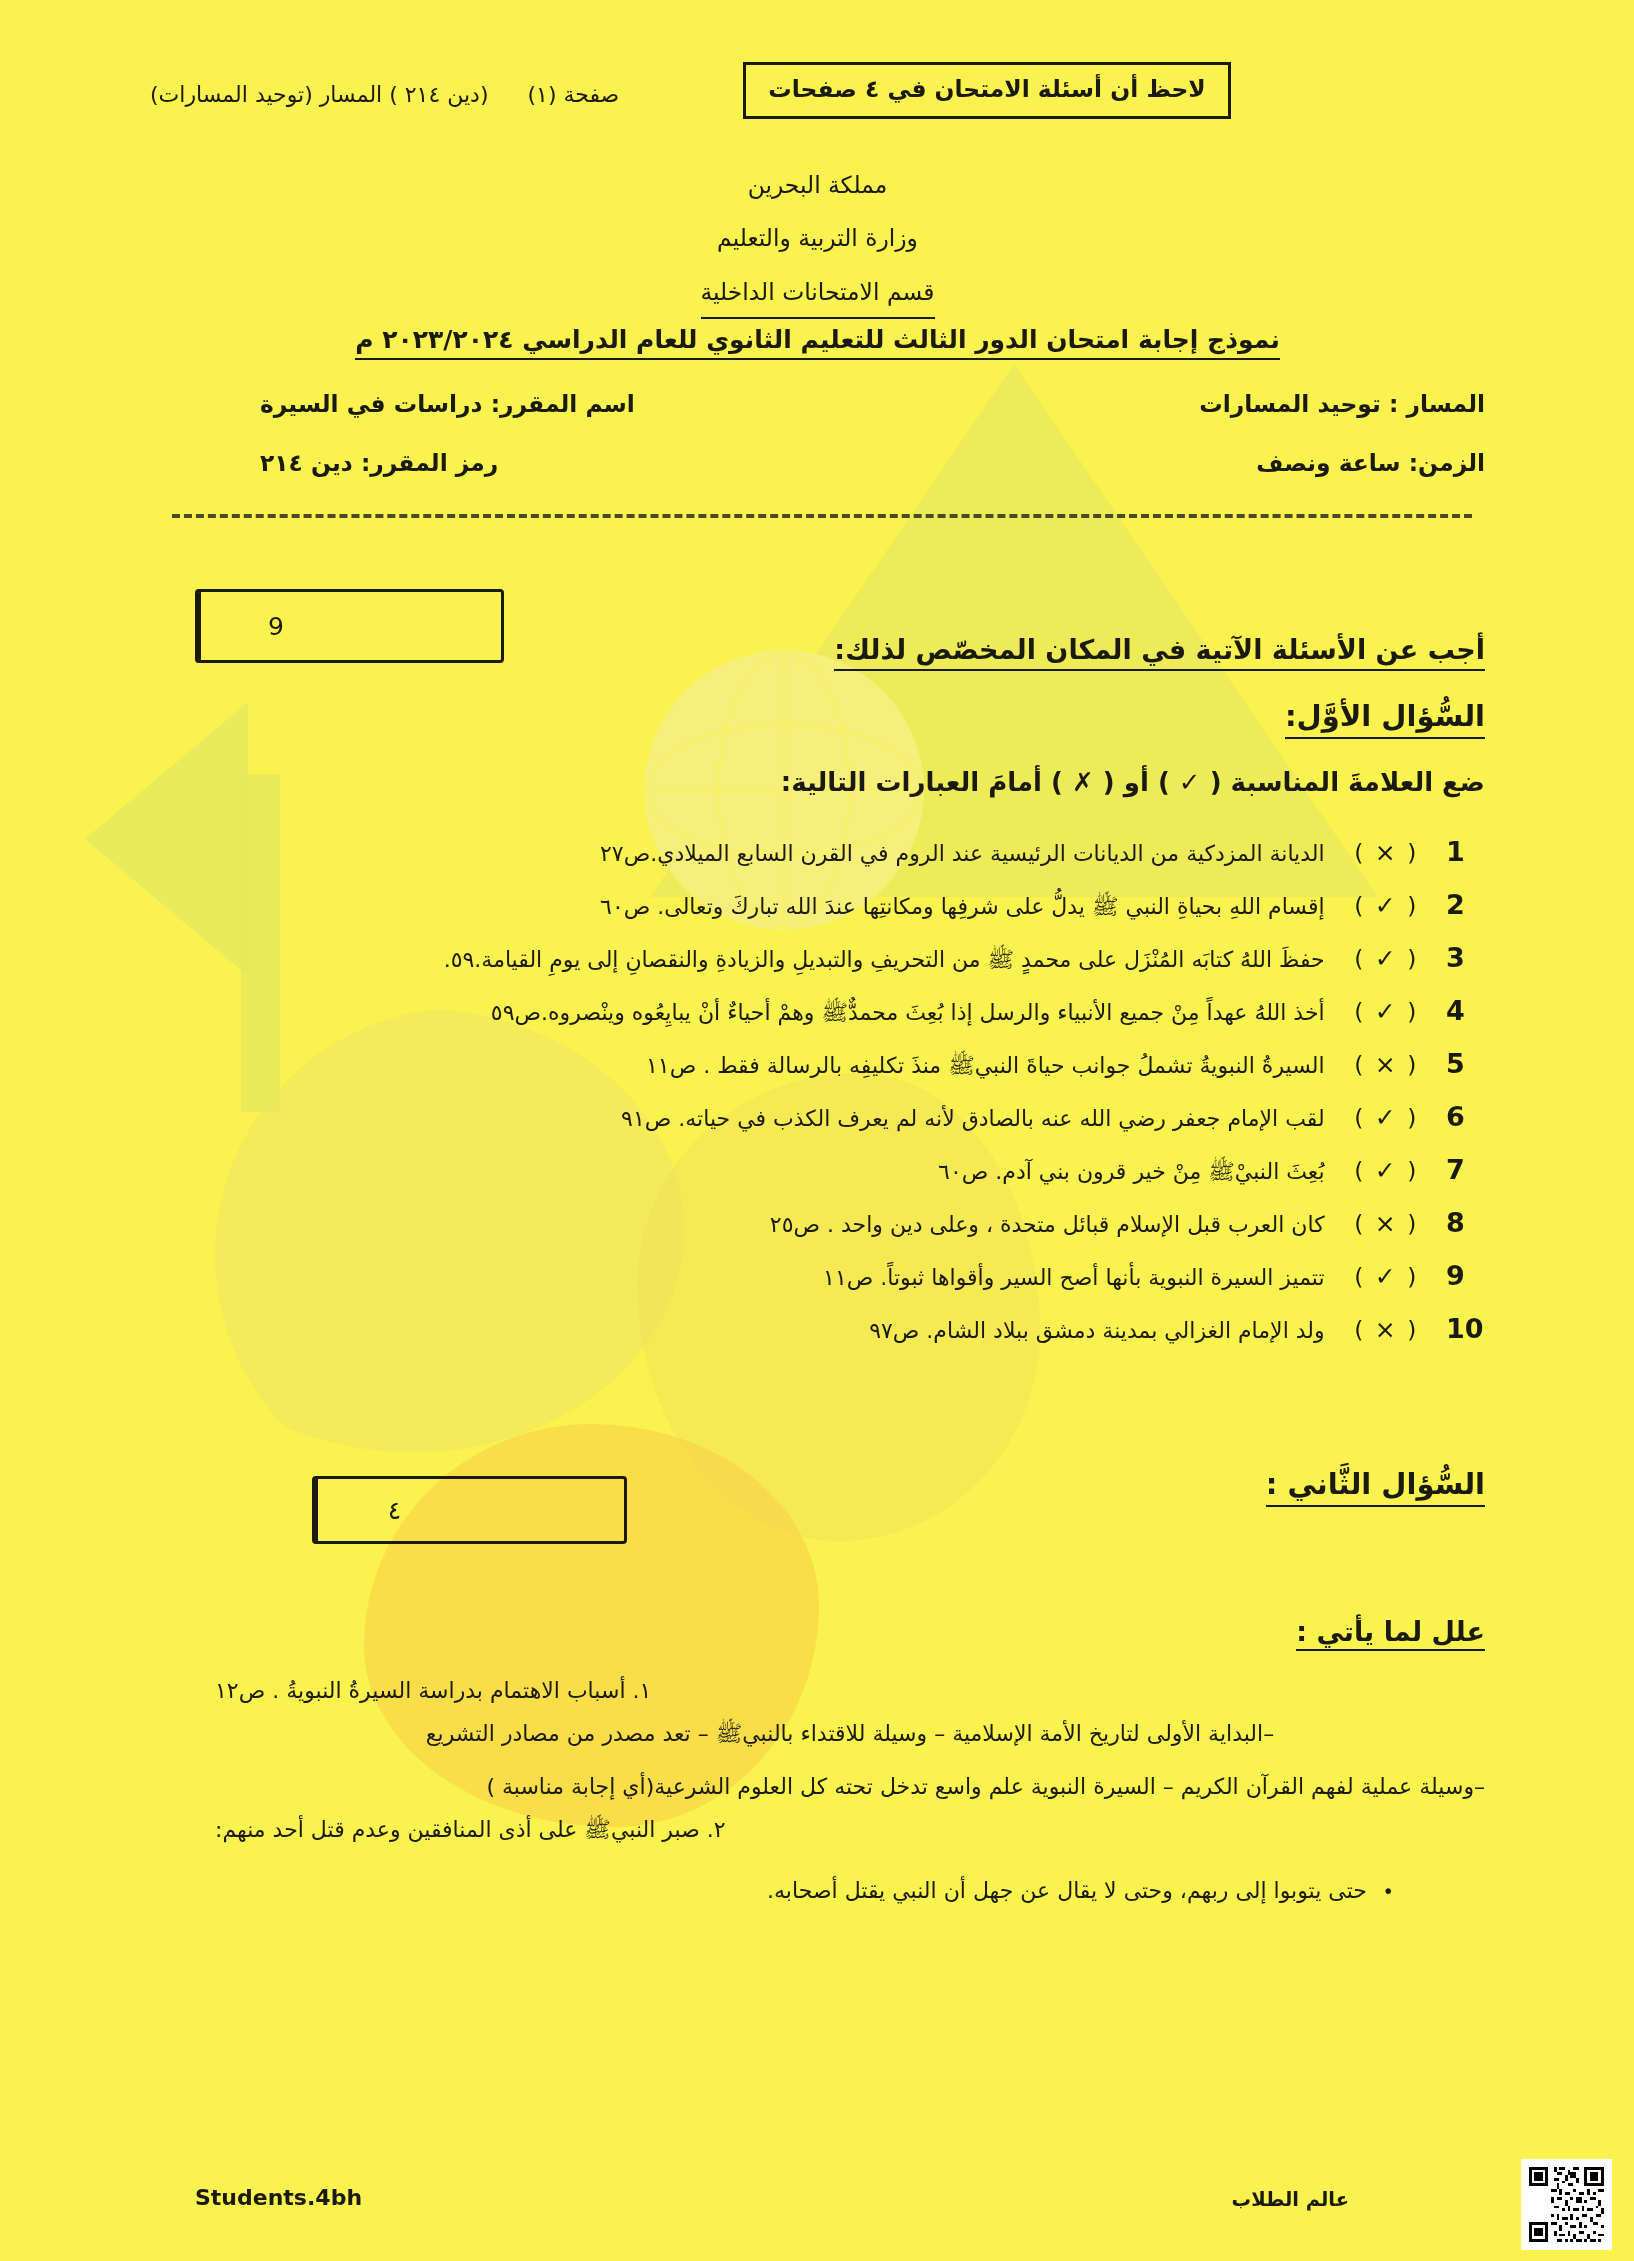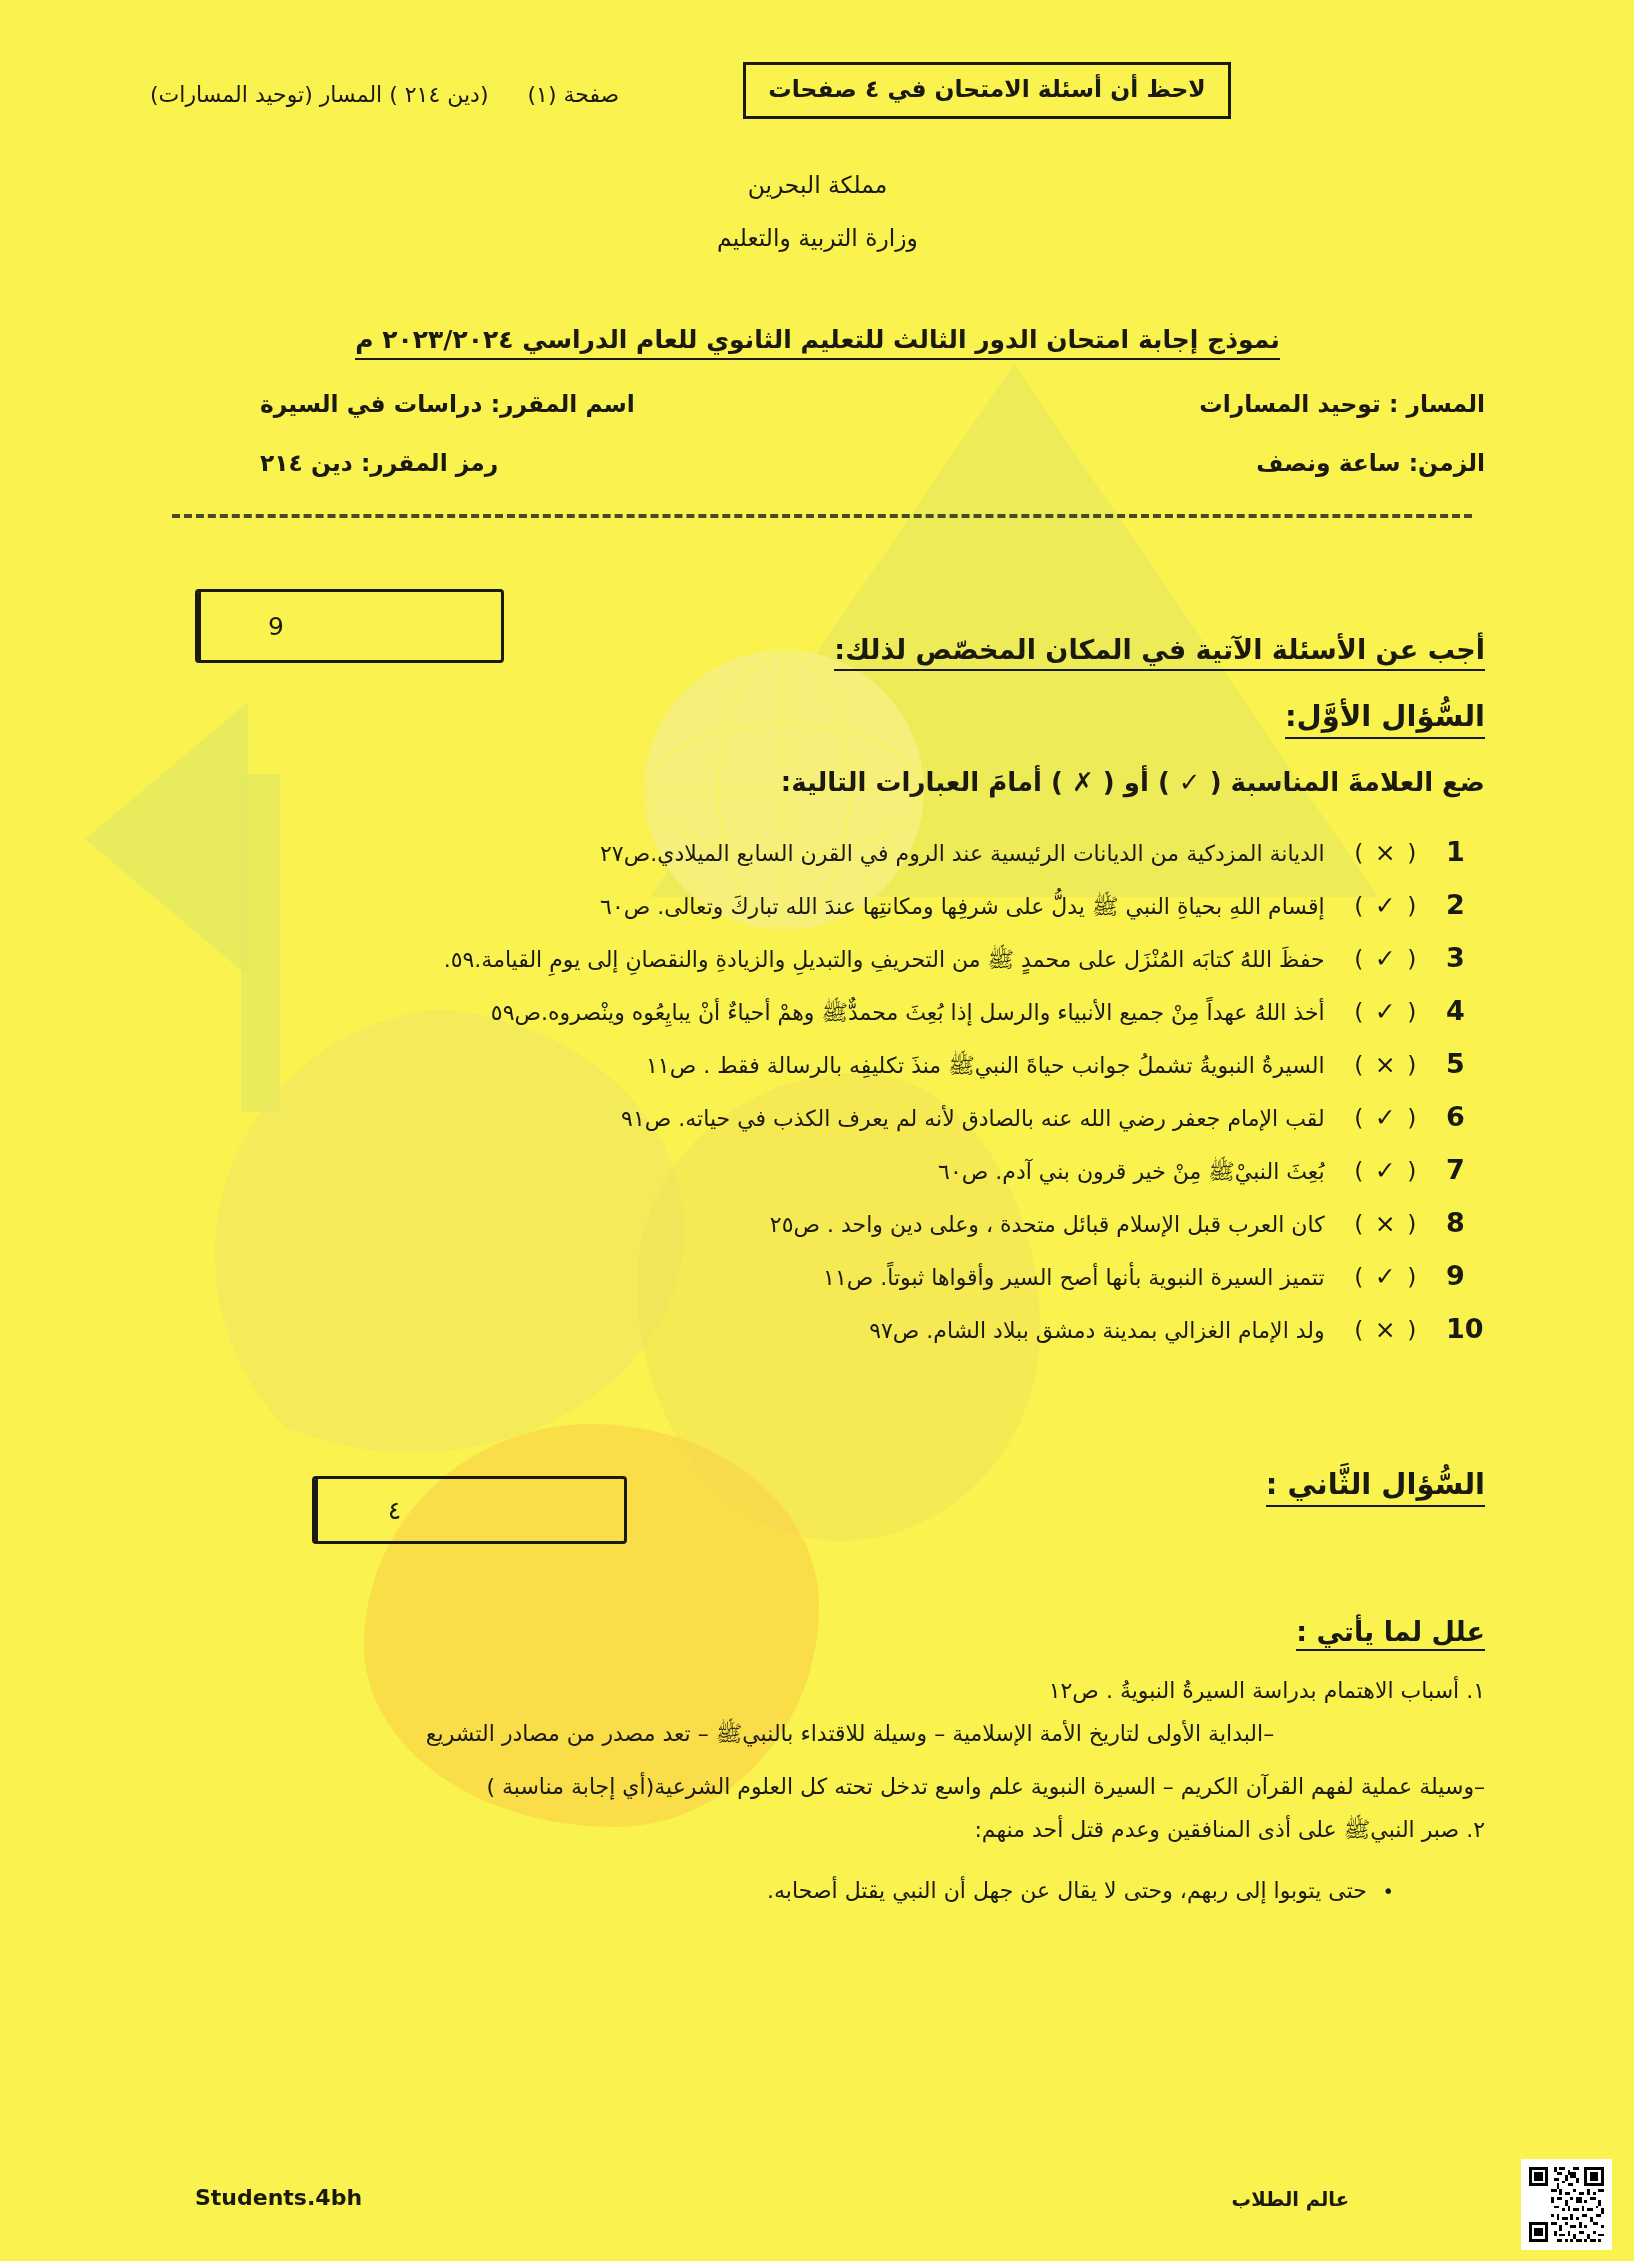--- a/index.html
+++ b/index.html
@@ -343,21 +343,21 @@
   }
   .q2-list {
     position: absolute;
     top: 1678px;
     right: 150px;
     left: 215px;
   }
   .q2-item {
     font-size: 22px;
     margin-bottom: 17px;
-    text-align: right;
+    text-align: left;
   }
   .q2-item.ans {
     text-align: center;
     margin-bottom: 22px;
     white-space: nowrap;
   }
   .q2-item.ans-right {
     text-align: right;
     white-space: nowrap;
   }
@@ -421,20 +421,21 @@
 
   <div class="topbar">
     <div class="topbar-code">(دين ٢١٤ ) المسار (توحيد المسارات)</div>
     <div class="topbar-page">صفحة (١)</div>
     <div class="note-box">لاحظ أن أسئلة الامتحان في ٤ صفحات</div>
   </div>
 
   <div class="ministry">
     <div>مملكة البحرين</div>
     <div>وزارة التربية والتعليم</div>
+    <div><span class="dept">قسم الامتحانات الداخلية</span></div>
   </div>
 
   <div class="exam-title">
     <span>نموذج إجابة امتحان الدور الثالث  للتعليم الثانوي للعام الدراسي ٢٠٢٣/٢٠٢٤ م</span>
   </div>
 
   <div class="info-row r1">
     <div class="info-left">المسار : توحيد المسارات</div>
     <div class="info-right">اسم المقرر: دراسات في السيرة</div>
   </div>

